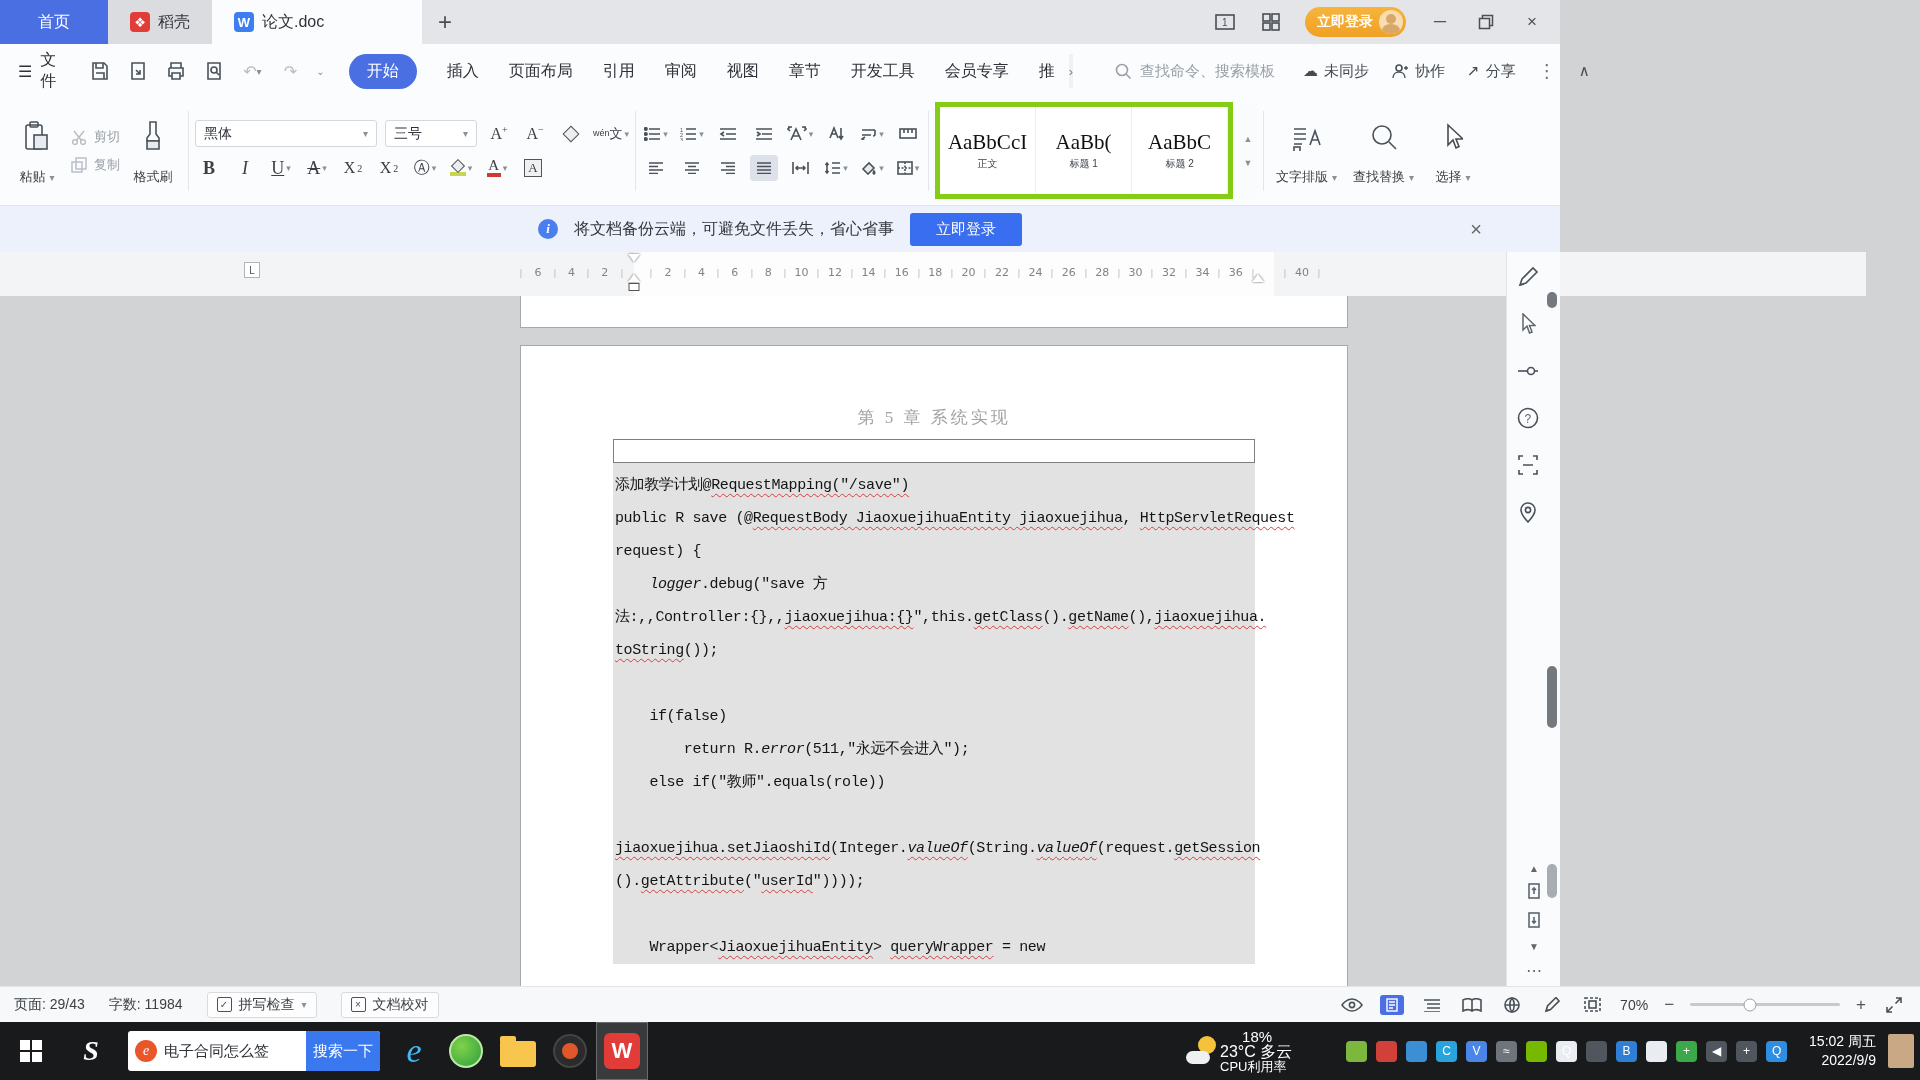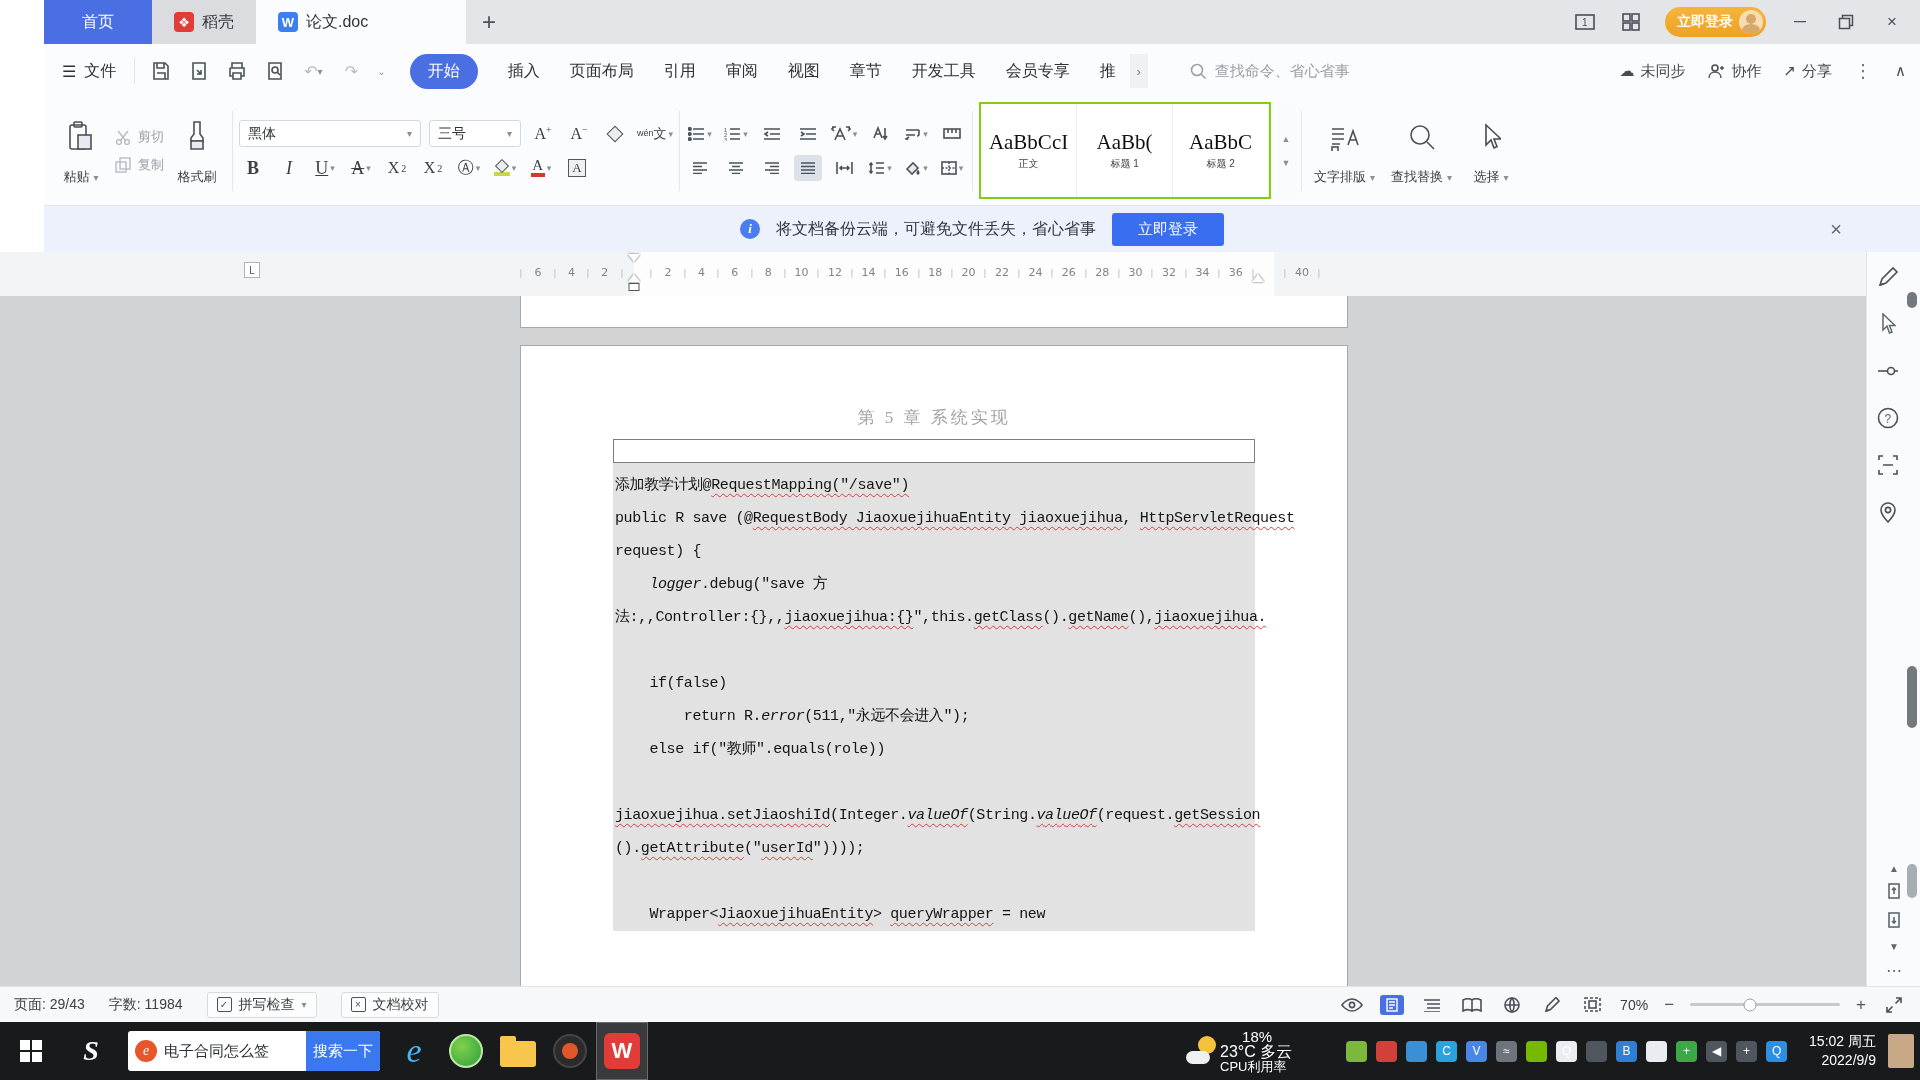--- a/index.html
+++ b/index.html
@@ -1,18 +1,18 @@
 <!DOCTYPE html>
 <html><head>
 <meta charset="utf-8">
 <style>
   *{margin:0;padding:0;box-sizing:border-box;}
   html,body{width:1920px;height:1080px;overflow:hidden;}
   body{font-family:"Liberation Sans","DejaVu Sans",sans-serif;background:#d2d3d5;-webkit-font-smoothing:antialiased;}
-  .app{position:relative;width:1920px;height:1080px;background:#ffffff;padding-left:44px;}
+  .app{position:relative;width:1560px;height:1080px;background:#14b8a6;}
 
   
   .tabbar{height:44px;background:#e3e5e9;display:flex;align-items:stretch;}
   .tab{display:flex;align-items:center;gap:8px;padding:0 22px;font-size:16px;color:#30343a;cursor:default;}
   .tab.home{background:#4a6fe3;color:#fff;min-width:108px;justify-content:center;}
   .tab.docer{background:#dadce0;}
   .tab.doc{background:#fbfcfd;min-width:210px;}
   .docer-ic{width:20px;height:20px;border-radius:4px;background:#e23c39;color:#fff;font-size:13px;display:flex;align-items:center;justify-content:center;font-weight:bold;}
   .w-ic{width:20px;height:20px;border-radius:4px;background:#3d7ef0;color:#fff;font-size:13px;display:flex;align-items:center;justify-content:center;font-weight:bold;}
   .newtab{width:46px;display:flex;align-items:center;justify-content:center;font-size:24px;color:#4a4f55;}
@@ -65,21 +65,21 @@
   .supsub sup,.supsub sub{font-size:10px;}
   .diamond{width:12px;height:12px;border:1.5px solid #4a5158;transform:rotate(45deg);background:#eceef0;}
   .hl-bar{display:flex;flex-direction:column;align-items:center;gap:1px;}
   .hl-bar .bar{width:16px;height:4px;background:#c7d64a;}
   .fc-bar .bar{width:14px;height:4px;background:#d03a33;}
   .fc-bar{display:flex;flex-direction:column;align-items:center;gap:1px;font-family:"Liberation Serif",serif;font-size:15px;line-height:13px;}
   .boxA{border:1px solid #555;padding:0 3px;font-size:13px;font-family:"Liberation Serif",serif;background:#eef0f2;}
   .wen{display:flex;flex-direction:row;align-items:center;font-size:9px;line-height:9px;color:#3b4046;}
   .wen b{font-size:13px;font-weight:normal;}
   svg.ln{stroke:#4a5158;stroke-width:1.6;fill:none;}
-  .styles-gal{display:flex;align-items:stretch;border:2px solid #84cc16;background:#fff;}
+  .styles-gal{display:flex;align-items:stretch;border:5px solid #84cc16;background:#fff;}
   .style-cell{width:96px;border-right:1px solid #eceef0;display:flex;flex-direction:column;align-items:center;justify-content:center;gap:2px;}
   .style-cell .prev{font-family:"Liberation Serif",serif;font-size:21px;color:#111;white-space:nowrap;overflow:hidden;max-width:92px;}
   .style-cell .slabel{font-size:10px;color:#3b4046;white-space:nowrap;}
   .gal-arrows{width:18px;display:flex;flex-direction:column;align-items:center;justify-content:center;gap:14px;color:#8a9099;font-size:9px;background:#fafbfc;}
   .bigbtn .lblrow{display:flex;align-items:center;gap:4px;}
 
   
   .notif{height:46px;background:#edf1fb;display:flex;align-items:center;justify-content:center;gap:16px;position:relative;}
   .info-ic{width:20px;height:20px;border-radius:50%;background:#4a7df0;color:#fff;font-size:13px;font-style:italic;font-weight:bold;display:flex;align-items:center;justify-content:center;font-family:"Liberation Serif",serif;}
   .notif-text{font-size:16px;color:#33373d;}
@@ -256,21 +256,21 @@
         <div class="mtab">开发工具</div>
         <div class="mtab">会员专享</div>
         <div class="mtab">推</div>
       </div>
     <div class="tab-scroll">›</div>
     <div class="cmd-search">
       <svg class="ln" width="17" height="17">
           <circle cx="7" cy="7" r="5.5" stroke="#9aa0a8"></circle>
           <path d="M11 11l4.5 4.5" stroke="#9aa0a8"></path>
         </svg>
-      <span>查找命令、省心省事</span>
+      <span>查找命令、搜索模板</span>
     </div>
     <div class="mb-sp"></div>
     <div class="mb-right">
       <span class="mb-item">
           <span>☁</span>
           <span>未同步</span>
         </span>
       <span class="mb-item">
           <svg class="ln" width="18" height="17">
             <circle cx="8" cy="5" r="3"></circle>
@@ -627,20 +627,21 @@
     <div class="prevpage"></div>
     <div class="page">
       <div class="hdr-title">第 5 章 系统实现</div>
       <div class="tblrow"></div>
       <div class="codeblock" id="codeblock">
           <div class="code-line"><span>添加教学计划@</span><span class="sp">RequestMapping("/save")</span></div>
           <div class="code-line"><span>public R save (@</span><span class="sp">RequestBody JiaoxuejihuaEntity jiaoxuejihua</span><span>, </span><span class="sp">HttpServletRequest</span></div>
           <div class="code-line"><span>request) {</span></div>
           <div class="code-line"><span>    </span><span class="it">logger</span><span>.debug("save 方</span></div>
           <div class="code-line"><span>法:,,Controller:{},,</span><span class="sp">jiaoxuejihua:{}</span><span>",this.</span><span class="sp">getClass</span><span>().</span><span class="sp">getName</span><span>(),</span><span class="sp">jiaoxuejihua.</span></div>
+          <div class="code-line"><span class="sp">toString</span><span>());</span></div>
           <div class="code-line">&nbsp;</div>
           <div class="code-line"><span>    if(false)</span></div>
           <div class="code-line"><span>        return R.</span><span class="it">error</span><span>(511,"永远不会进入");</span></div>
           <div class="code-line"><span>    else if("教师".equals(role))</span></div>
           <div class="code-line">&nbsp;</div>
           <div class="code-line"><span class="sp">jiaoxuejihua.setJiaoshiId</span><span>(Integer.</span><span class="it sp">valueOf</span><span>(String.</span><span class="it sp">valueOf</span><span>(request.</span><span class="sp">getSession</span></div>
           <div class="code-line"><span>().</span><span class="sp">getAttribute</span><span>("</span><span class="sp">userId</span><span>"))));</span></div>
           <div class="code-line">&nbsp;</div>
           <div class="code-line"><span>    Wrapper&lt;</span><span class="sp">JiaoxuejihuaEntity</span><span>&gt; </span><span class="sp">queryWrapper</span><span> = new</span></div>
         </div>

